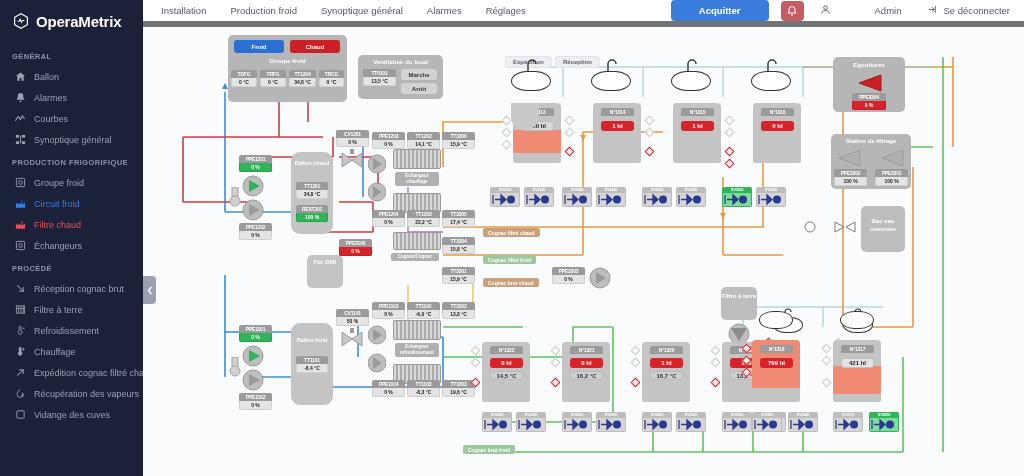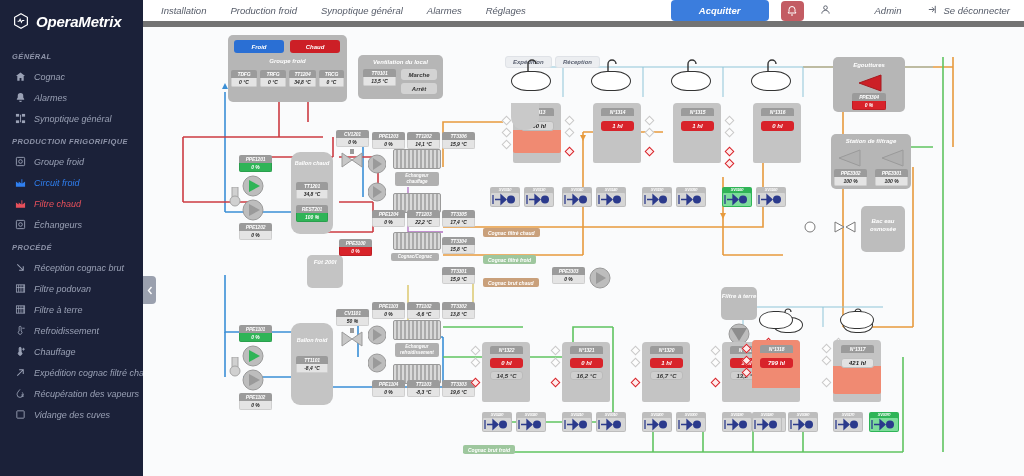--- a/index.html
+++ b/index.html
@@ -2,21 +2,21 @@
 <html><head>
 <meta charset="utf-8">
 <style>
   * { box-sizing: border-box; margin:0; padding:0; }
   html,body { width:1024px; height:476px; overflow:hidden; }
   body {
     font-family: "Liberation Sans", sans-serif;
     font-size: 11px;
     background: #f4f5f7;
   }
-  #app { position:relative; width:1024px; height:476px; display:flex;font-style:italic; }
+  #app { position:relative; width:1024px; height:476px; display:flex; }
 
   
   .sidebar {
     width:143px; height:476px; background:#1b2139; color:#aeb4c6;
     flex:0 0 143px; position:relative; overflow:hidden;
   }
   .brand { display:flex; align-items:center; gap:6px; padding:12px 10px 14px 12px; }
   .brand-logo { width:18px; height:18px; flex:0 0 18px; }
   .brand-name { color:#ffffff; font-size:15px; font-weight:bold; letter-spacing:-.2px; }
   .nav-section {
@@ -131,29 +131,37 @@
       <span class="brand-name">OperaMetrix</span>
     </div>
 
     <div class="nav-section">GÉNÉRAL</div>
     <div class="nav-item">
       <span class="nav-ico">
         <svg width="11" height="11" viewBox="0 0 24 24" fill="#9aa1b5">
             <path d="M12 3 2 11h3v10h5v-6h4v6h5V11h3z"></path>
           </svg>
       </span>
-      <span>Cognac</span>
+      <span>Ballon</span>
     </div>
     <div class="nav-item">
       <span class="nav-ico">
         <svg width="11" height="11" viewBox="0 0 24 24" fill="#9aa1b5">
             <path d="M12 2a6 6 0 0 0-6 6v4l-2 3v2h16v-2l-2-3V8a6 6 0 0 0-6-6zm0 20a3 3 0 0 0 3-3H9a3 3 0 0 0 3 3z"></path>
           </svg>
       </span>
       <span>Alarmes</span>
+    </div>
+    <div class="nav-item">
+      <span class="nav-ico">
+        <svg width="12" height="11" viewBox="0 0 24 24" fill="none" stroke="#9aa1b5" stroke-width="2.4">
+            <path d="M2 17 8 8l5 6 4-8 5 7"></path>
+          </svg>
+      </span>
+      <span>Courbes</span>
     </div>
     <div class="nav-item">
       <span class="nav-ico">
         <svg width="11" height="11" viewBox="0 0 24 24" fill="#9aa1b5">
             <rect x="2" y="2" width="7" height="6"></rect>
             <rect x="15" y="2" width="7" height="6"></rect>
             <rect x="2" y="16" width="7" height="6"></rect>
             <rect x="15" y="16" width="7" height="6"></rect>
             <path d="M11 4h2v16h-2z"></path>
           </svg>
@@ -198,29 +206,20 @@
     </div>
 
     <div class="nav-section">PROCÉDÉ</div>
     <div class="nav-item">
       <span class="nav-ico">
         <svg width="11" height="11" viewBox="0 0 24 24" fill="none" stroke="#9aa1b5" stroke-width="2.2">
             <path d="M5 5l13 13M18 9v9h-9"></path>
           </svg>
       </span>
       <span>Réception cognac brut</span>
-    </div>
-    <div class="nav-item">
-      <span class="nav-ico">
-        <svg width="11" height="11" viewBox="0 0 24 24" fill="none" stroke="#9aa1b5" stroke-width="1.8">
-            <rect x="3" y="4" width="18" height="16"></rect>
-            <path d="M8 4v16M13 4v16M18 4v16M3 10h18"></path>
-          </svg>
-      </span>
-      <span>Filtre podovan</span>
     </div>
     <div class="nav-item">
       <span class="nav-ico">
         <svg width="11" height="11" viewBox="0 0 24 24" fill="none" stroke="#9aa1b5" stroke-width="1.8">
             <rect x="3" y="4" width="18" height="16"></rect>
             <path d="M8 4v16M13 4v16M18 4v16M3 10h18"></path>
           </svg>
       </span>
       <span>Filtre à terre</span>
     </div>

